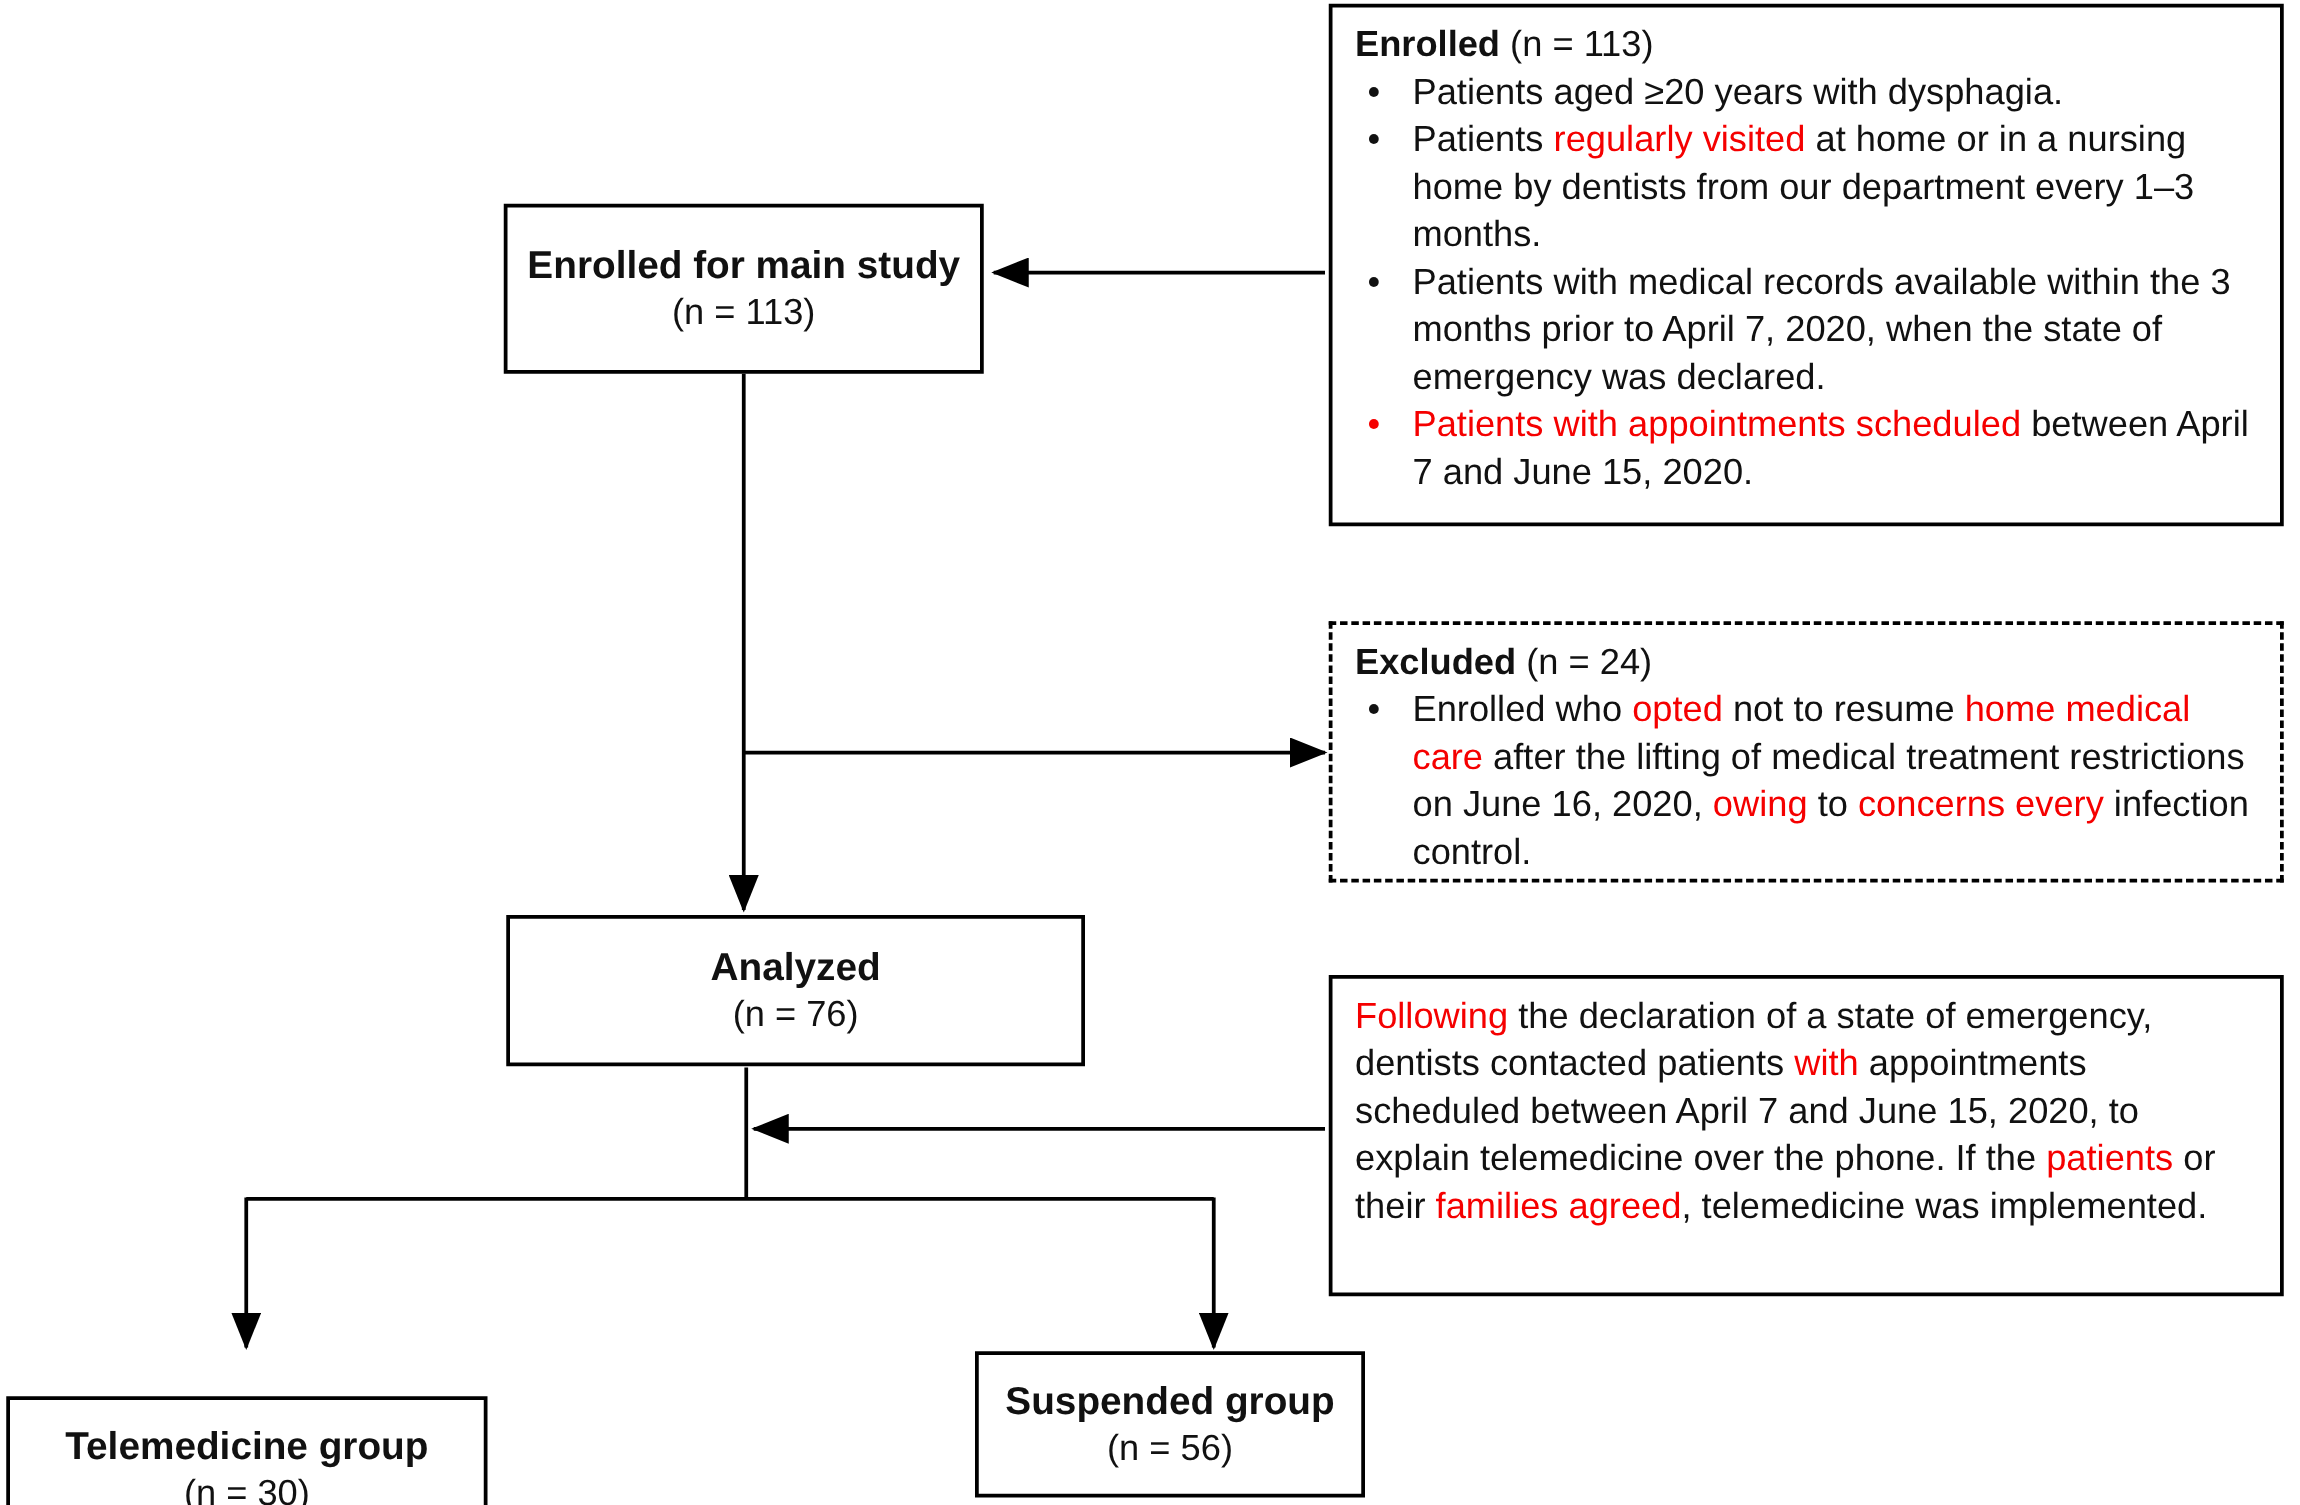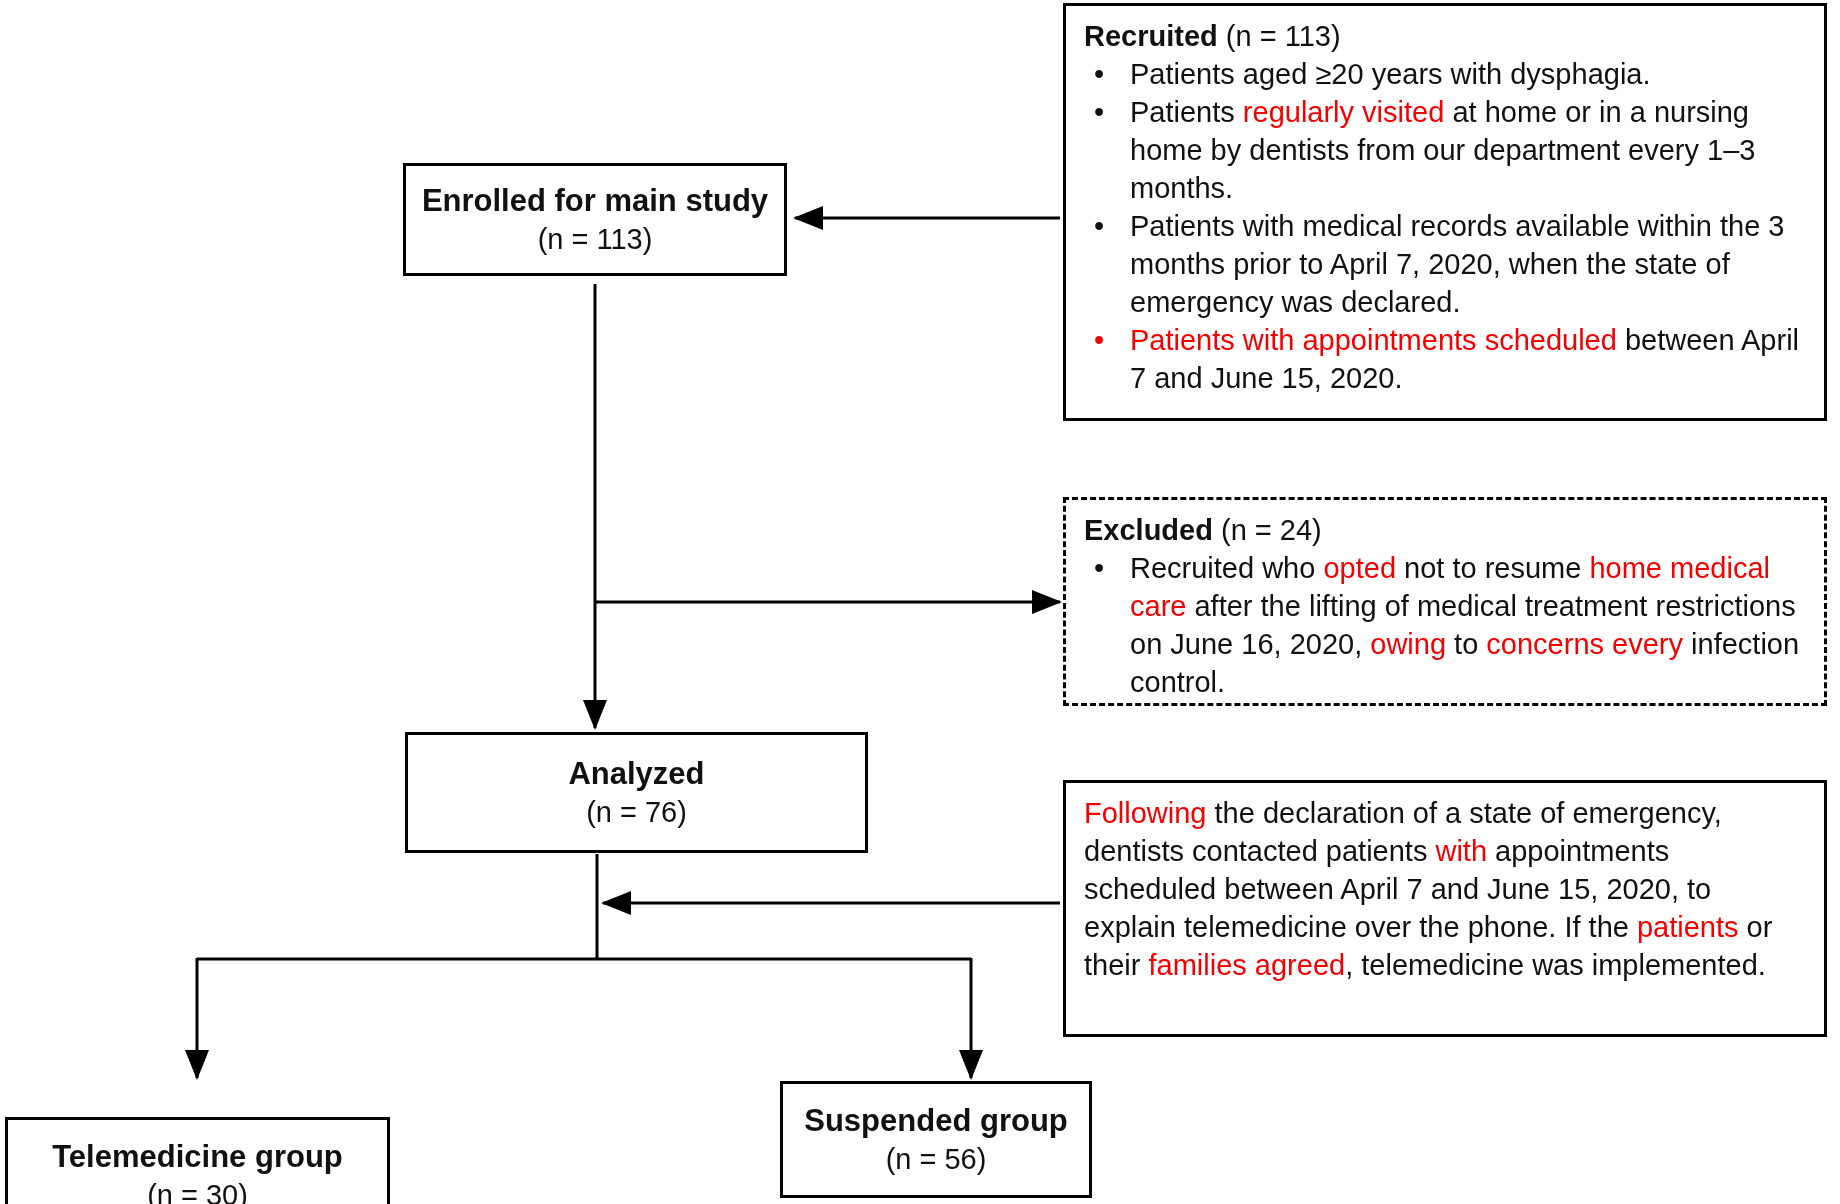--- a/index.html
+++ b/index.html
@@ -36,21 +36,21 @@
     flex-direction:column;
     justify-content:center;
     align-items:center;
     text-align:center;
     line-height:38px;
     font-size:29px;
     padding:2px 10px;
   }
   .node .node-title{font-weight:bold;font-size:31px;}
   .node .node-n{font-weight:normal;}
-  .node-enrolled{left:403px;top:163px;width:384px;height:113px;}
+  .node-enrolled{left:403px;top:163px;width:384px;height:136px;}
   .node-analyzed{left:405px;top:732px;width:463px;height:121px;}
   .node-telegroup{left:5px;top:1081px;width:385px;height:117px;margin-top:36px;}
   .node-suspended{left:780px;top:1081px;width:312px;height:117px;}
   
   .note{
     position:absolute;
     left:1063px;
     width:764px;
     border:3px solid var(--line);
     background:var(--paper);
@@ -112,38 +112,38 @@
     <div class="node-n">(n = 30)</div>
   </div>
 
   <div class="node node-suspended">
     <div class="node-title">Suspended group</div>
     <div class="node-n">(n = 56)</div>
   </div>
 
   <div class="note note-recruited">
     <div>
-      <span class="note-title">Recruited</span>
+      <span class="note-title">Enrolled</span>
       <span>(n = 113)</span>
     </div>
     <ul>
       <li><span>Patients aged ≥20 years with dysphagia.</span></li>
       <li><span>Patients </span><span class="red">regularly visited</span><span> at home or in a nursing home by dentists from our department every 1–3 months.</span></li>
       <li><span>Patients with medical records available within the 3 months prior to April 7, 2020, when the state of emergency was declared.</span></li>
       <li data-marker="red"><span class="red">Patients with appointments scheduled</span><span> between April 7 and June 15, 2020.</span></li>
     </ul>
   </div>
 
   <div class="note note-excluded">
     <div>
       <span class="note-title">Excluded</span>
       <span>(n = 24)</span>
     </div>
     <ul>
-      <li><span>Recruited who </span><span class="red">opted</span><span> not to resume </span><span class="red">home medical care</span><span> after the lifting of medical treatment restrictions on June 16, 2020, </span><span class="red">owing</span><span> to </span><span class="red">concerns every</span><span> infection control.</span></li>
+      <li><span>Enrolled who </span><span class="red">opted</span><span> not to resume </span><span class="red">home medical care</span><span> after the lifting of medical treatment restrictions on June 16, 2020, </span><span class="red">owing</span><span> to </span><span class="red">concerns every</span><span> infection control.</span></li>
     </ul>
   </div>
 
   <div class="note note-contact">
     <p><span class="red">Following</span><span> the declaration of a state of emergency, dentists contacted patients </span><span class="red">with</span><span> appointments scheduled between April 7 and June 15, 2020, to explain telemedicine over the phone. If the </span><span class="red">patients</span><span> or their </span><span class="red">families agreed</span><span>, telemedicine was implemented.</span></p>
   </div>
 
 </div>
 
 </body></html>

